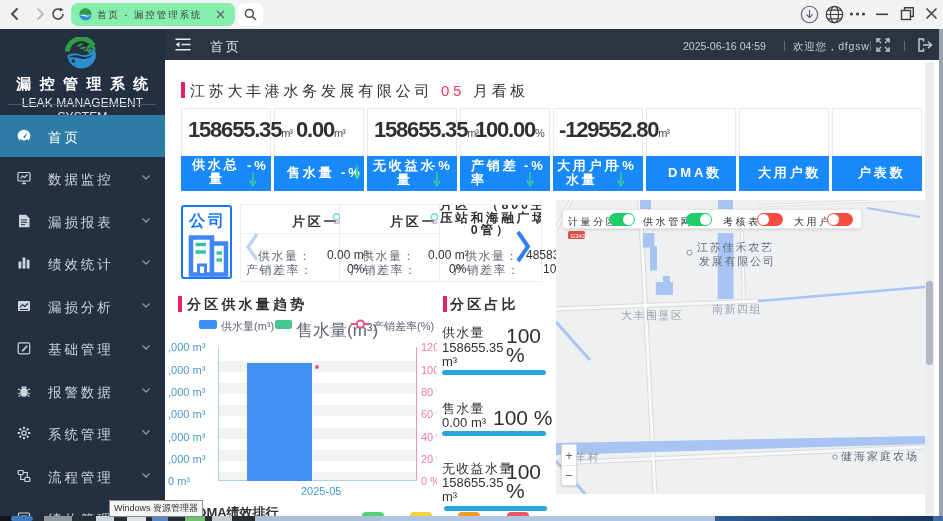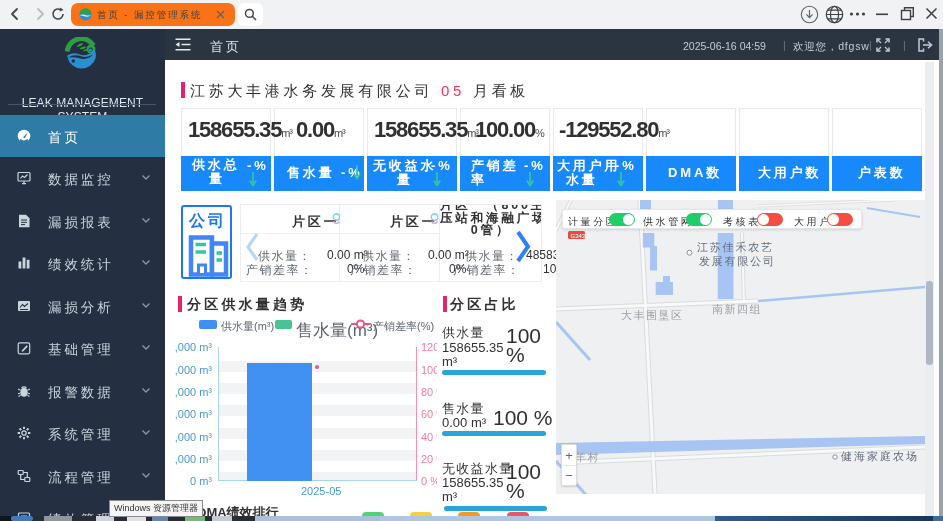--- a/index.html
+++ b/index.html
@@ -1,21 +1,21 @@
 <!DOCTYPE html>
 <html><head>
 <meta charset="utf-8">
 <style>
 * { margin:0; padding:0; box-sizing:border-box; }
 html,body { width:943px; height:521px; overflow:hidden; }
 #screen { position:relative; width:943px; height:521px; font-family:"Liberation Sans", sans-serif; background:#fff; overflow:hidden; }
 .abs { position:absolute; }
 
 #browser { position:absolute; left:0; top:0; width:943px; height:29px; background:#f1f2f3; }
-#tab { position:absolute; left:71px; top:3px; width:164px; height:23px; background:#f97316; border-radius:7px; }
+#tab { position:absolute; left:71px; top:3px; width:164px; height:23px; background:#86efac; border-radius:7px; }
 #tabtitle { position:absolute; left:26px; top:6px; font-size:9.5px; color:#3c4043; white-space:nowrap; letter-spacing:1.9px; }
 #searchbox { position:absolute; left:238px; top:3px; width:25px; height:23px; background:#fff; border-radius:6px; }
 
 #sidebar { position:absolute; left:0; top:29px; width:165px; height:492px; background:#243041; overflow:hidden; }
 #appheader { position:absolute; left:165px; top:29px; width:778px; height:31px; background:#2b3542; }
 #content { position:absolute; left:165px; top:60px; width:778px; height:461px; background:#fff; overflow:hidden; }
 .sbtitle { position:absolute; left:0; top:46px; width:165px; text-align:center; color:#fff; font-size:15px; font-weight:bold; letter-spacing:8.4px; padding-left:8px; }
 .sbsub { position:absolute; left:0; top:67px; width:165px; text-align:center; color:#dfe6ec; font-size:12px; letter-spacing:0.1px; }
 .sbdiv { position:absolute; left:8px; top:75px; width:148px; height:1px; background:#46566b; }
 .mi { position:absolute; left:0; width:165px; height:42px; color:#ccd4dc; font-size:13.5px; }
@@ -32,21 +32,21 @@
 .slabel { position:absolute; left:-1px; right:-1px; top:47px; bottom:-1px; background:#1789fa; color:#fff; font-weight:bold; font-size:13px; line-height:14px; letter-spacing:2.85px; }
 .sval { position:absolute; top:57px; font-size:22px; letter-spacing:-1.2px; font-weight:bold; color:#303133; white-space:nowrap; z-index:3; }
 .sval .un { font-size:11px; font-weight:normal; color:#4a4a4a; }
 
 .dcard { position:absolute; top:144px; height:78px; border:1px solid #ededed; border-left:none; background:#fff; }
 .drow { position:absolute; font-size:12px; color:#5f6570; white-space:nowrap; letter-spacing:1.5px; }
 .dval { position:absolute; font-size:12px; color:#303133; white-space:nowrap; }
 .dhead { position:absolute; font-size:13px; font-weight:bold; color:#303133; white-space:nowrap; letter-spacing:2.85px; }
 
 .band { position:absolute; left:53px; width:198px; background:#f2f3f5; height:11px; }
-.ylab { position:absolute; width:44px; text-align:right; font-size:11px; color:#4b97c8; white-space:nowrap; }
+.ylab { position:absolute; width:44px; font-size:11px; color:#4b97c8; white-space:nowrap; }
 .plab { position:absolute; left:0; font-size:11px; color:#ee7ba6; white-space:nowrap; }
 
 .zlab { position:absolute; font-size:13px; color:#303133; letter-spacing:1.3px; }
 .zval { position:absolute; font-size:13px; color:#303133; }
 .zbig { position:absolute; font-size:21px; color:#303133; line-height:19px; }
 .zbar { position:absolute; height:5px; background:#28a5dc; border-radius:3px; }
 </style>
 </head>
 <body>
 <div id="screen">
@@ -113,20 +113,21 @@
       <path d="M11.5 9.5 Q14.5 5.5 18.5 6.5 Q15.5 10.5 11.5 9.5Z" fill="#2f9e43"></path>
       <path d="M14.5 11.5 Q18.5 8.5 21.5 10 Q17.5 13.5 14.5 11.5Z" fill="#2f9e43"></path>
       <path d="M18 13.5 Q21 11.5 23.5 12.5 Q20.5 15 18 13.5Z" fill="#2f9e43"></path>
       <circle cx="26" cy="12" r="4.5" fill="#2f9e43"></circle>
       <circle cx="25.6" cy="12.6" r="2.1" fill="#243041"></circle>
       <circle cx="25.4" cy="12.9" r="1.5" fill="#2b8fd0"></circle>
       <path d="M2.3 18.5 Q8 14.8 14 17.2 Q20 19.5 24.8 16.6 Q28.3 14.2 28.7 11.6 Q31.8 16 30.6 21 A14.5 14.5 0 0 1 2.5 20.2 Z" fill="#2b8fd0"></path>
       <path d="M3 20.6 Q9 16.8 16 19.2 Q22 21.2 28 17.6 Q23 23.4 15.5 21.4 Q8.5 19.4 3 20.6Z" fill="#243041"></path>
       <circle cx="8.3" cy="24" r="1.8" fill="#243041"></circle>
     </svg>
+    <div class="sbtitle">漏控管理系统</div>
     <div class="sbsub">LEAK MANAGEMENT SYSTEM</div>
     <div class="sbdiv"></div>
     <div class="mi active" style="top:86px">
       <svg class="ic" viewBox="0 0 14 14">
           <circle cx="7" cy="7" r="6.3" fill="#fff"></circle>
           <path d="M2.2 11.5 A6.3 6.3 0 0 0 11.8 11.5 L10.2 10 A4.2 4.2 0 0 1 3.8 10 Z" fill="#2e7ba6"></path>
           <path d="M6.1 8.2 L10.6 3.4 L7.9 9.3 Z" fill="#2e7ba6"></path>
         </svg>
       <span class="txt">首页</span>
     </div>

